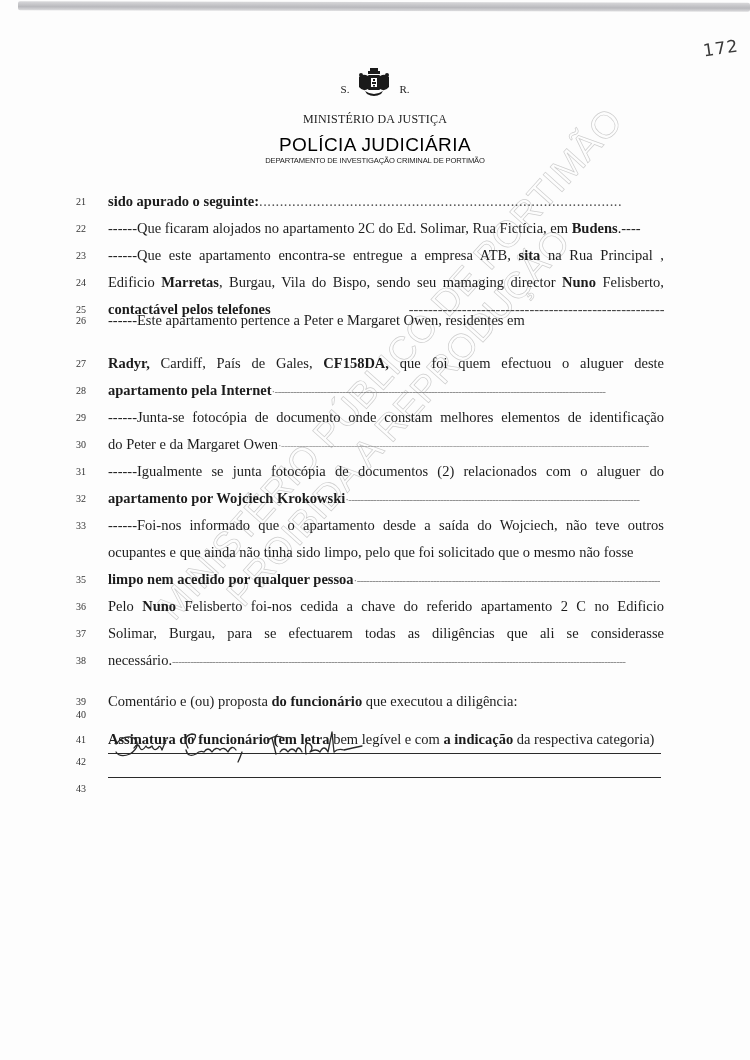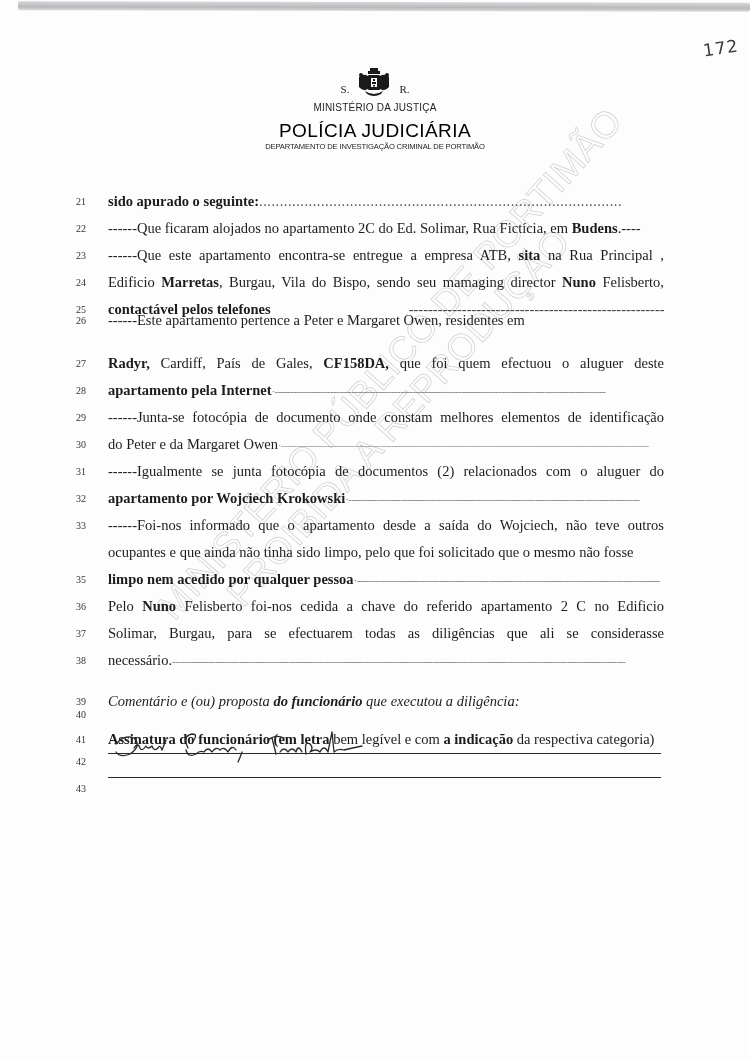--- a/index.html
+++ b/index.html
@@ -54,24 +54,24 @@
       font-size: 11px;
       color: #222;
       margin-top: 14px;
     }
     .emblem {
       width: 34px;
       height: 30px;
       display: inline-block;
     }
     .ministry {
-      font-family: Liberation Sans, sans-serif;
-      font-size: 10px;
+      font-family: Liberation Serif, serif;
+      font-size: 12px;
       color: #222;
-      margin-top: 0;
+      margin-top: 10px;
       letter-spacing: 0.2px;
     }
     .police {
       font-family: "Liberation Sans", sans-serif;
       font-size: 19px;
       color: #000000;
       margin-top: 7px;
       letter-spacing: 0.4px;
     }
     .dept {
@@ -127,21 +127,20 @@
       color: #777;
       font-size: 11px;
       letter-spacing: -0.6px;
     }
     .redact {
       display: inline-block;
       background: #fdfdfd;
       vertical-align: middle;
     }
     .comment {
-      font-style: italic;
       font-size: 15.5px;
     }
     .sig-label {
       font-size: 12.6px;
     }
     .rule {
       position: absolute;
       left: 108px;
       width: 553px;
       height: 1px;

